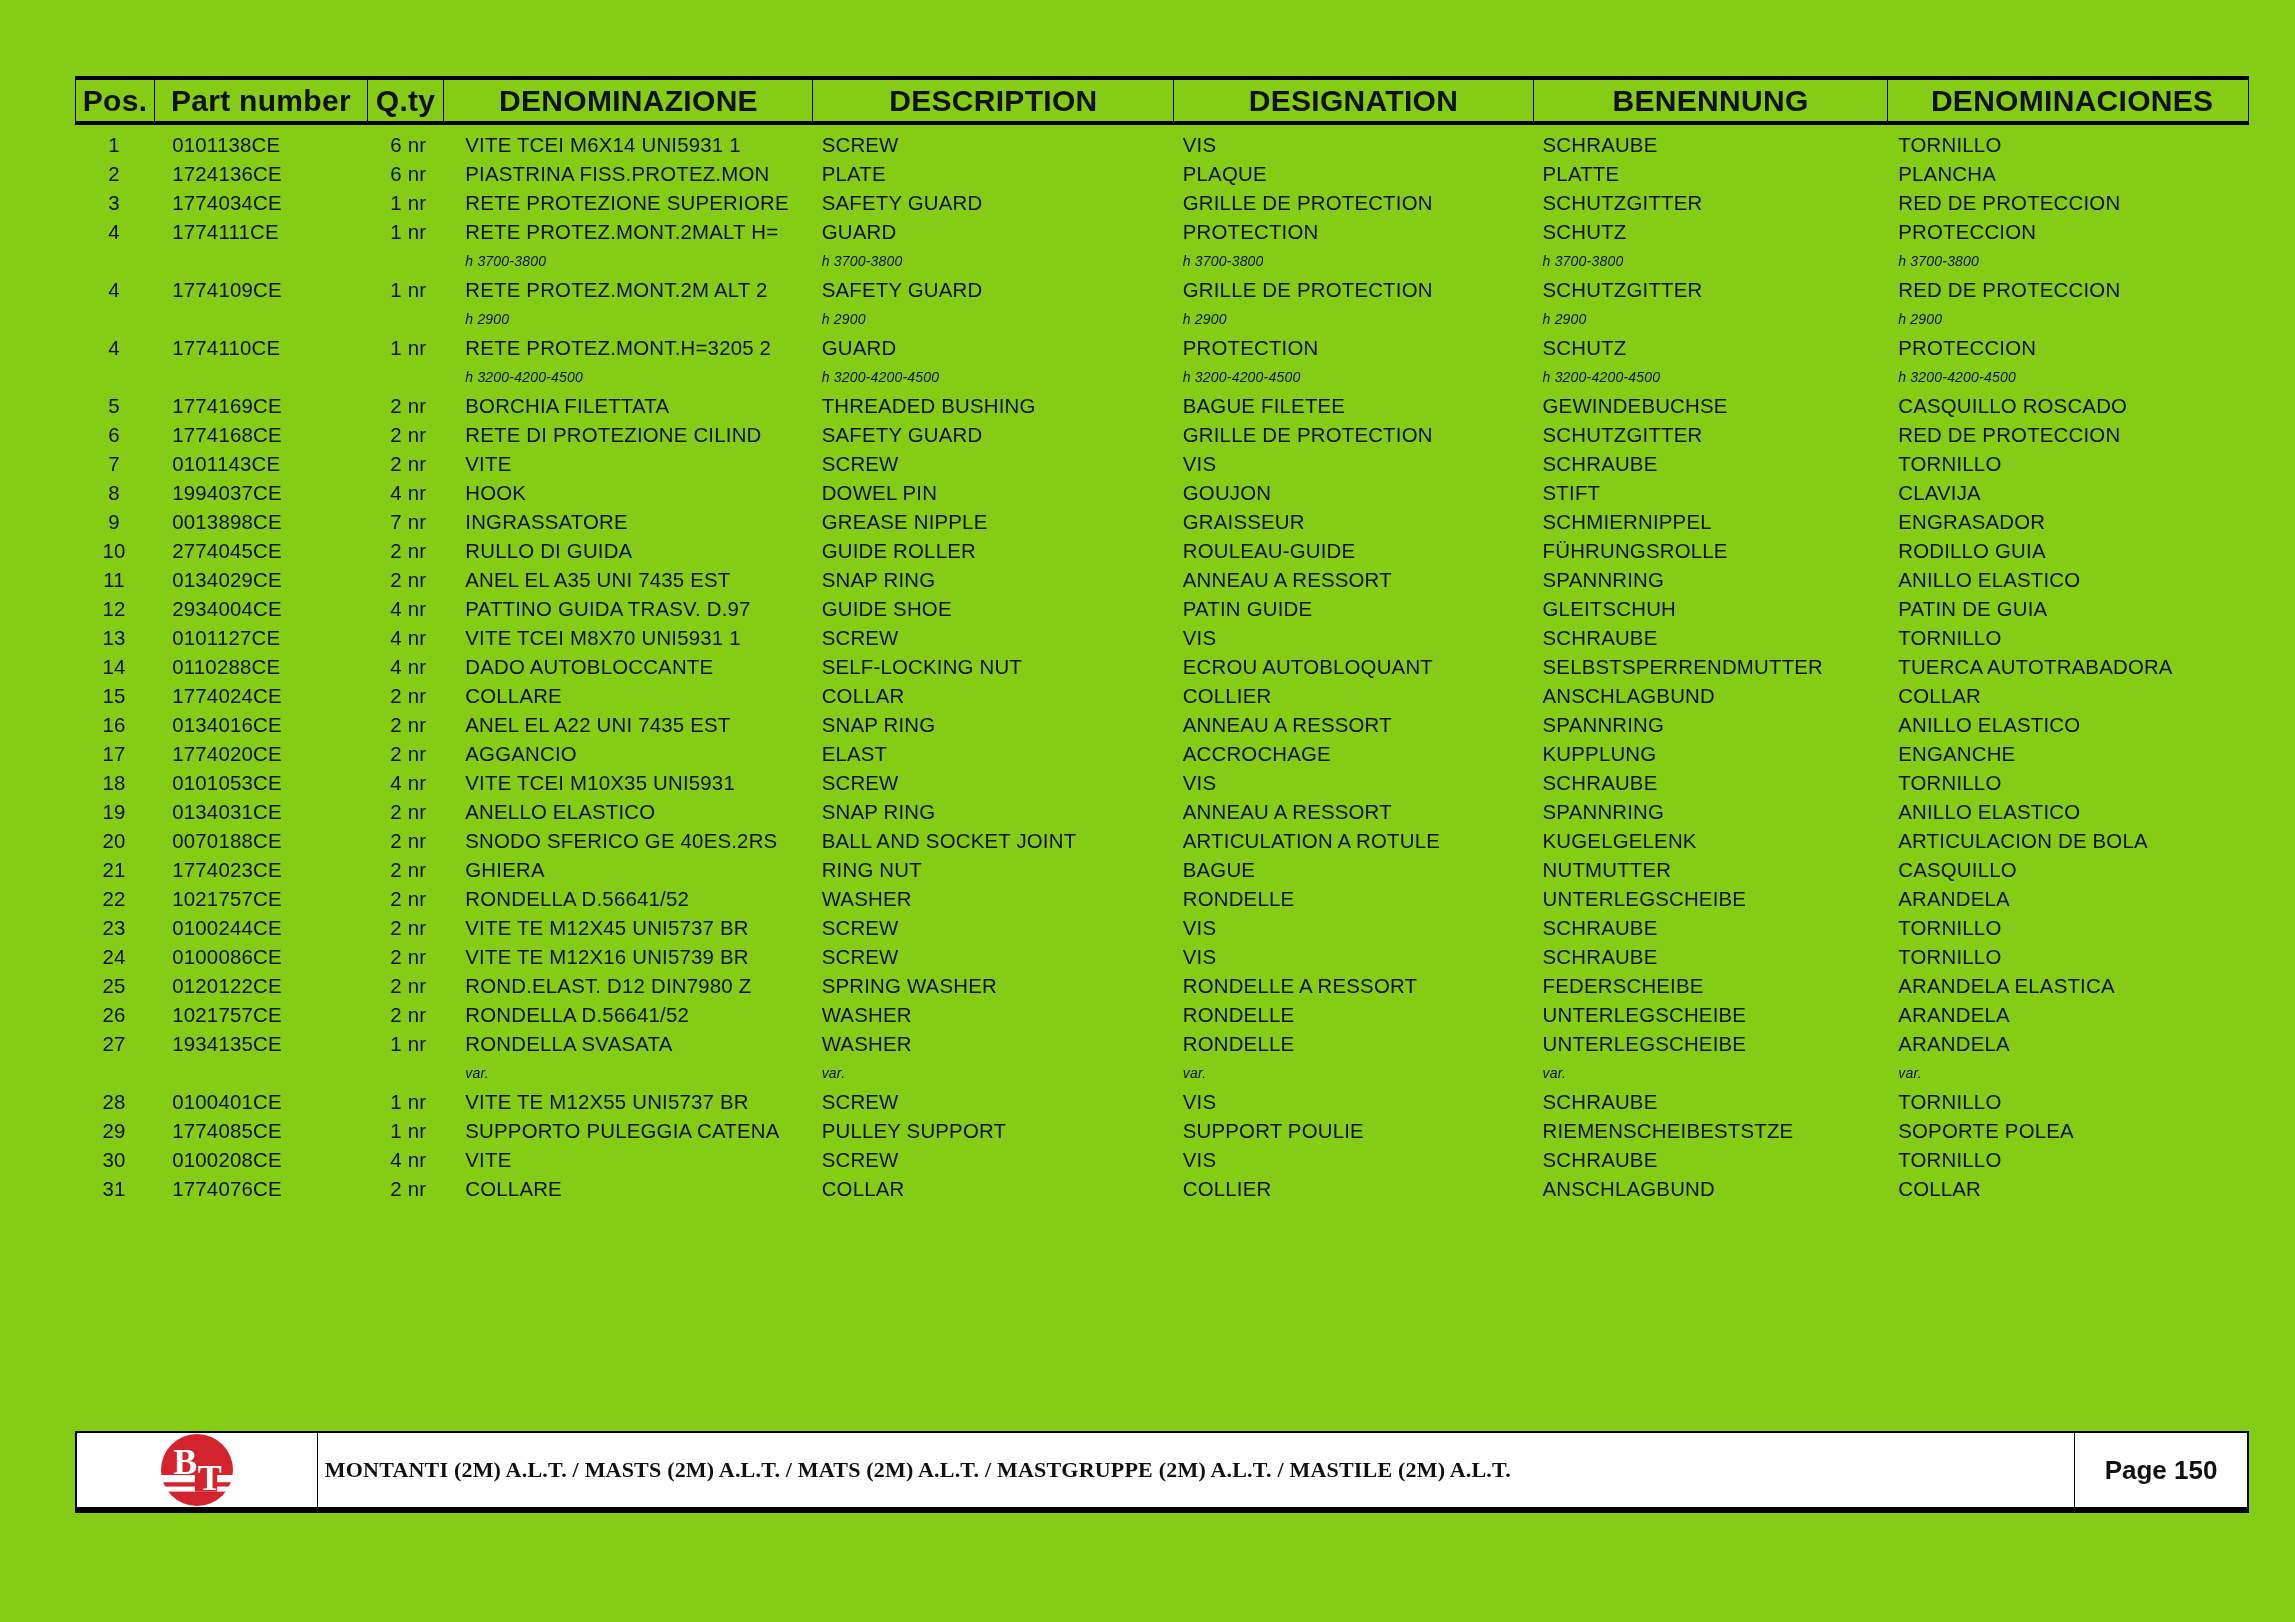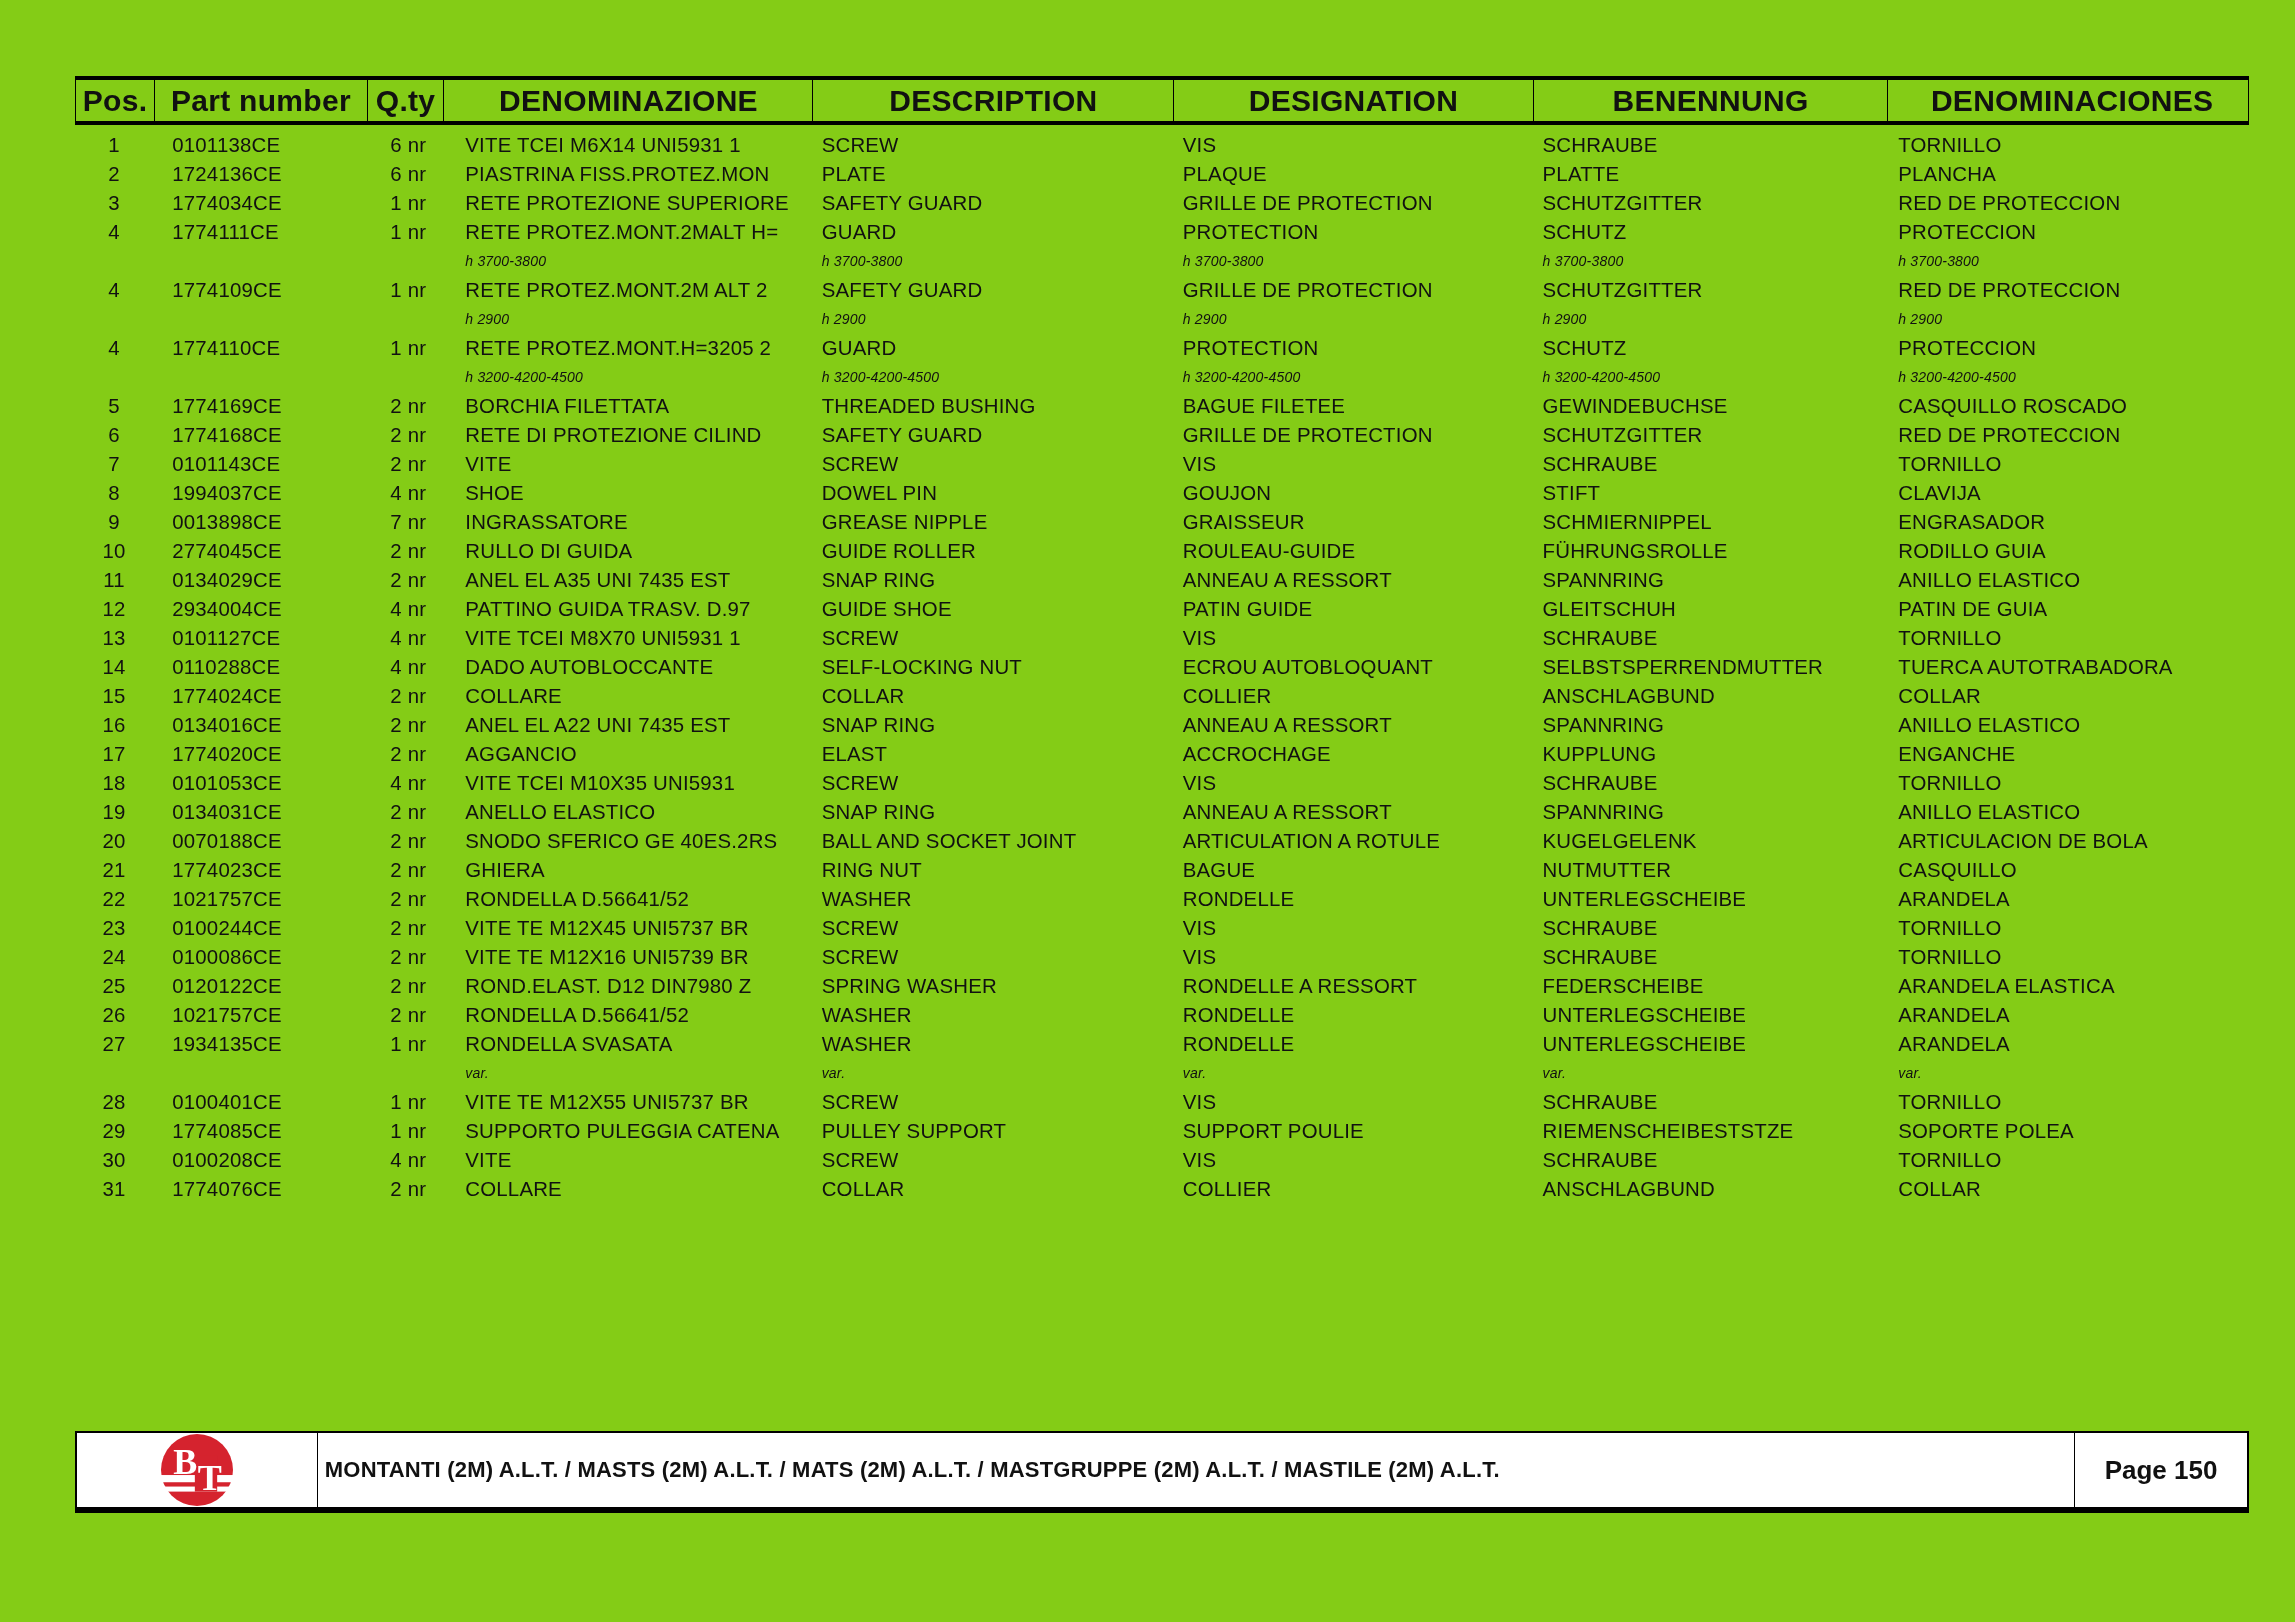--- a/index.html
+++ b/index.html
@@ -50,21 +50,21 @@
     display:flex; align-items:stretch; background:#fff;
   }
   .logo-cell {
     width:241px; border-right:1.4px solid #000; box-sizing:border-box;
     display:flex; align-items:center; justify-content:center;
   }
   .title-cell {
     flex:1; display:flex; align-items:center; padding-left:6.8px;
     box-sizing:border-box;
   }
-  .title-cell span { font-weight:bold; font-size:22px; letter-spacing:0.2px; }
+  .title-cell span { font-weight:bold; font-size:22px; letter-spacing:0.2px;font-family:Liberation Serif, serif; }
   .page-cell {
     width:173px; border-left:1.4px solid #000; box-sizing:border-box;
     display:flex; align-items:center; justify-content:center;
   }
   .page-cell span { font-weight:bold; font-size:26px; }
   .bt-logo { width:72px; height:72px; display:block; }
 </style>
 </head>
 <body>
 
@@ -211,21 +211,21 @@
       <div class="td col-desc">SCREW</div>
       <div class="td col-desig">VIS</div>
       <div class="td col-ben">SCHRAUBE</div>
       <div class="td col-denoms">TORNILLO</div>
     </div>
 
     <div class="tr">
       <div class="td col-pos">8</div>
       <div class="td col-part">1994037CE</div>
       <div class="td col-qty">4 nr</div>
-      <div class="td col-den">SHOE</div>
+      <div class="td col-den">HOOK</div>
       <div class="td col-desc">DOWEL PIN</div>
       <div class="td col-desig">GOUJON</div>
       <div class="td col-ben">STIFT</div>
       <div class="td col-denoms">CLAVIJA</div>
     </div>
 
     <div class="tr">
       <div class="td col-pos">9</div>
       <div class="td col-part">0013898CE</div>
       <div class="td col-qty">7 nr</div>

